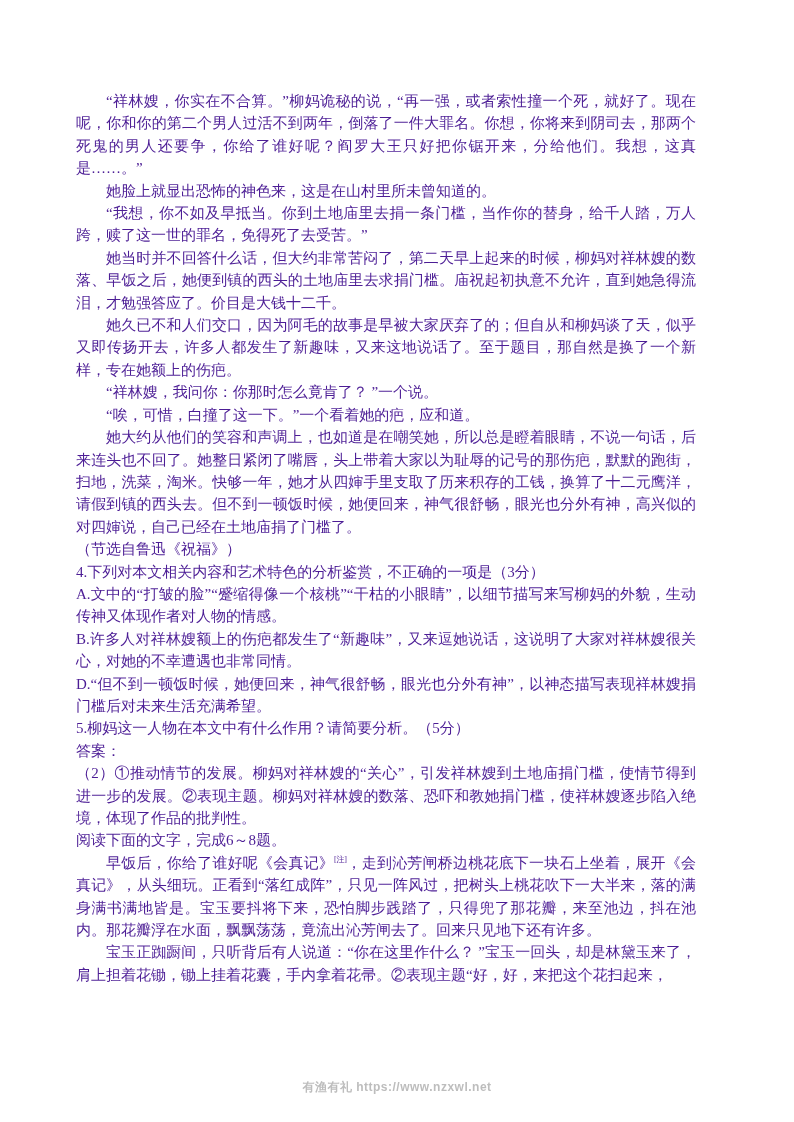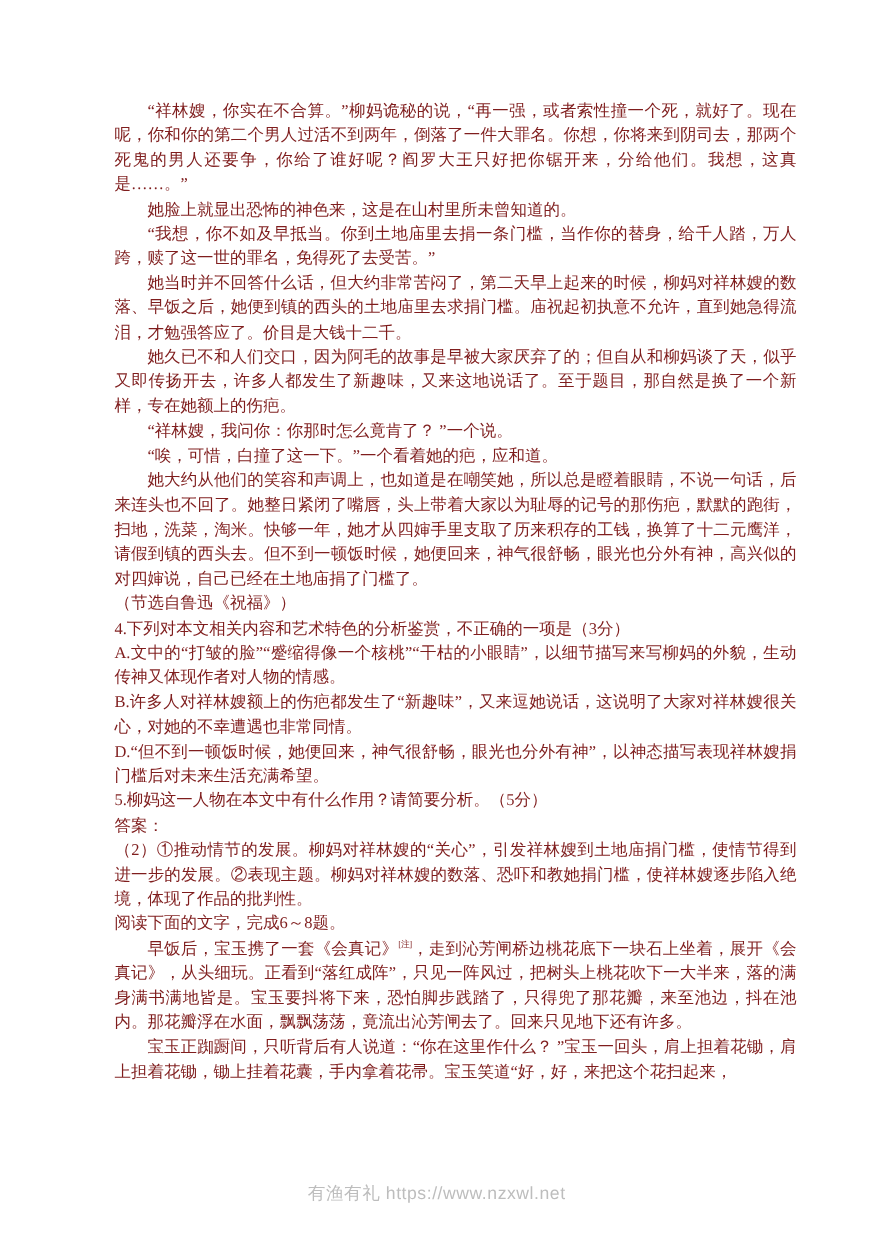--- a/index.html
+++ b/index.html
@@ -12,23 +12,23 @@
     width: 794px;
     height: 1122px;
     box-sizing: border-box;
     background: #ffffff;
     overflow: hidden;
     font-family: "Liberation Serif", "DejaVu Serif", serif;
   }
   .doc {
     position: absolute;
     top: 90px;
-    left: 104px;
+    left: 76px;
     width: 620px;
-    color: #7f1d1d;
+    color: #4c1d95;
   }
   .para {
     margin: 0;
     font-size: 15px;
     line-height: 22.4px;
     text-align: justify;
     word-break: break-all;
   }
   .para.indent { text-indent: 2em; }
   .para.flush  { text-indent: 0; }
@@ -39,23 +39,24 @@
     vertical-align: super;
     letter-spacing: -0.5px;
   }
   .footer {
     position: absolute;
     left: 0;
     bottom: 26px;
     width: 100%;
     text-align: center;
     font-family: "Liberation Sans", "DejaVu Sans", sans-serif;
-    font-size: 16px;
+    font-size: 12px;
     color: #bdbdbd;
     letter-spacing: 0.5px;
+    font-weight: bold;
   }
 </style>
 </head>
 <body>
 
 <div class="page">
   <div class="doc">
       <p class="para indent">“祥林嫂，你实在不合算。”柳妈诡秘的说，“再一强，或者索性撞一个死，就好了。现在呢，你和你的第二个男人过活不到两年，倒落了一件大罪名。你想，你将来到阴司去，那两个死鬼的男人还要争，你给了谁好呢？阎罗大王只好把你锯开来，分给他们。我想，这真是……。”</p>
       <p class="para indent">她脸上就显出恐怖的神色来，这是在山村里所未曾知道的。</p>
       <p class="para indent">“我想，你不如及早抵当。你到土地庙里去捐一条门槛，当作你的替身，给千人踏，万人跨，赎了这一世的罪名，免得死了去受苦。”</p>
@@ -66,19 +67,19 @@
       <p class="para indent">她大约从他们的笑容和声调上，也如道是在嘲笑她，所以总是瞪着眼睛，不说一句话，后来连头也不回了。她整日紧闭了嘴唇，头上带着大家以为耻辱的记号的那伤疤，默默的跑街，扫地，洗菜，淘米。快够一年，她才从四婶手里支取了历来积存的工钱，换算了十二元鹰洋，请假到镇的西头去。但不到一顿饭时候，她便回来，神气很舒畅，眼光也分外有神，高兴似的对四婶说，自己已经在土地庙捐了门槛了。</p>
       <p class="para right">（节选自鲁迅《祝福》）</p>
       <p class="para flush">4.下列对本文相关内容和艺术特色的分析鉴赏，不正确的一项是（3分）</p>
       <p class="para flush">A.文中的“打皱的脸”“蹙缩得像一个核桃”“干枯的小眼睛”，以细节描写来写柳妈的外貌，生动传神又体现作者对人物的情感。</p>
       <p class="para flush">B.许多人对祥林嫂额上的伤疤都发生了“新趣味”，又来逗她说话，这说明了大家对祥林嫂很关心，对她的不幸遭遇也非常同情。</p>
       <p class="para flush">D.“但不到一顿饭时候，她便回来，神气很舒畅，眼光也分外有神”，以神态描写表现祥林嫂捐门槛后对未来生活充满希望。</p>
       <p class="para flush">5.柳妈这一人物在本文中有什么作用？请简要分析。（5分）</p>
       <p class="para flush">答案：</p>
       <p class="para flush">（2）①推动情节的发展。柳妈对祥林嫂的“关心”，引发祥林嫂到土地庙捐门槛，使情节得到进一步的发展。②表现主题。柳妈对祥林嫂的数落、恐吓和教她捐门槛，使祥林嫂逐步陷入绝境，体现了作品的批判性。</p>
       <p class="para flush">阅读下面的文字，完成6～8题。</p>
-      <p class="para indent"><span>早饭后，宝玉携了一套《会真记》</span><sup>[注]</sup><span>，走到沁芳闸桥边桃花底下一块石上坐着，展开《会真记》，从头细玩。正看到“落红成阵”，只见一阵风过，把树头上桃花吹下一大半来，落的满身满书满地皆是。宝玉要抖将下来，恐怕脚步践踏了，只得兜了那花瓣，来至池边，抖在池内。那花瓣浮在水面，飘飘荡荡，竟流出沁芳闸去了。回来只见地下还有许多。</span></p>
-      <p class="para indent">宝玉正踟蹰间，只听背后有人说道：“你在这里作什么？ ”宝玉一回头，肩上担着花锄，肩上担着花锄，锄上挂着花囊，手内拿着花帚。宝玉笑道“好，好，来把这个花扫起来，</p>
+      <p class="para indent"><span>早饭后，你给了谁好呢《会真记》</span><sup>[注]</sup><span>，走到沁芳闸桥边桃花底下一块石上坐着，展开《会真记》，从头细玩。正看到“落红成阵”，只见一阵风过，把树头上桃花吹下一大半来，落的满身满书满地皆是。宝玉要抖将下来，恐怕脚步践踏了，只得兜了那花瓣，来至池边，抖在池内。那花瓣浮在水面，飘飘荡荡，竟流出沁芳闸去了。回来只见地下还有许多。</span></p>
+      <p class="para indent">宝玉正踟蹰间，只听背后有人说道：“你在这里作什么？ ”宝玉一回头，却是林黛玉来了，肩上担着花锄，锄上挂着花囊，手内拿着花帚。②表现主题“好，好，来把这个花扫起来，</p>
     </div>
   <div class="footer">
     <span>有渔有礼 https://www.nzxwl.net</span>
   </div>
 </div>
 
 </body></html>

